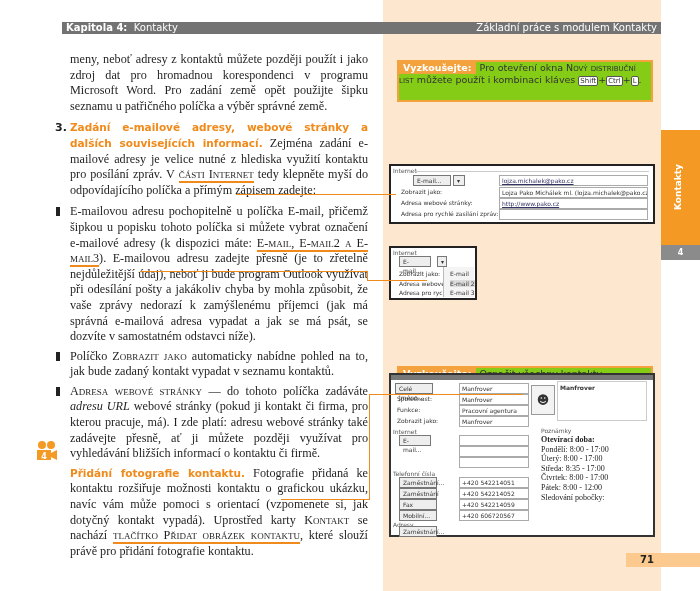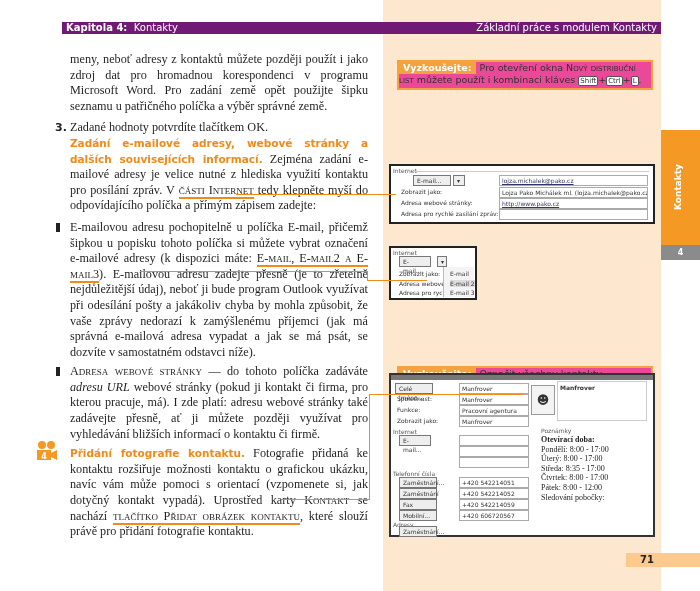--- a/index.html
+++ b/index.html
@@ -1,29 +1,29 @@
 <!DOCTYPE html>
 <html><head>
 <meta charset="utf-8">
 <style>
   html,body{margin:0;padding:0;}
   body{width:700px;height:591px;position:relative;overflow:hidden;background:#ffffff;font-family:"Liberation Serif",serif;}
   .sidebar-bg{position:absolute;left:383px;top:0;width:278px;height:591px;background:#fde7cf;}
-  .header-bar{position:absolute;left:62px;top:22px;width:599px;height:12px;background:#701a75;color:#fff;font-family:"DejaVu Sans",sans-serif;font-size:10px;line-height:12px;}
+  .header-bar{position:absolute;left:62px;top:22px;width:599px;height:12px;background:#737373;color:#fff;font-family:"DejaVu Sans",sans-serif;font-size:10px;line-height:12px;}
   .header-left{position:absolute;left:4px;top:0;}
   .header-left b{font-weight:bold;}
   .header-right{position:absolute;right:4px;top:0;}
   .body-text{position:absolute;left:70px;width:298px;font-size:12.2px;line-height:15.6px;color:#1f1f1f;text-align:justify;}
   .sc{font-variant:small-caps;}
   .orange{color:#f08a1a;font-family:"DejaVu Sans",sans-serif;font-weight:bold;font-size:10.5px;}
   .ul{border-bottom:2px solid #f08a1a;}
   .num{font-family:"DejaVu Sans",sans-serif;font-weight:bold;font-size:11px;position:absolute;left:-15px;}
   .bullet{position:absolute;left:-14px;top:3px;width:4px;height:9px;background:#222;}
   .li{position:relative;margin-top:4px;}
-  .tip{position:absolute;left:397px;width:248px;border:2px solid #f4a23e;background:#ec4899;font-family:"DejaVu Sans",sans-serif;font-size:9.5px;line-height:12px;padding:0 4px 2px 0;color:#333;}
+  .tip{position:absolute;left:397px;width:248px;border:2px solid #f4a23e;background:#84cc16;font-family:"DejaVu Sans",sans-serif;font-size:9.5px;line-height:12px;padding:0 4px 14px 0;color:#333;}
   .tip-label{background:#f4a23e;color:#fff;font-weight:bold;padding:0 4px;margin-right:4px;display:inline-block;}
   .key{display:inline-block;border:1px solid #555;border-radius:2px;font-size:7px;line-height:8px;padding:0 1px;background:#fff;}
   .shot{position:absolute;background:#fff;border:2px solid #222;font-family:"DejaVu Sans",sans-serif;font-size:6px;color:#333;}
   .shot .sec{color:#555;font-size:6px;}
   .field{position:absolute;border:1px solid #aaa;background:#fff;height:9px;line-height:9px;font-size:6px;padding-left:2px;white-space:nowrap;overflow:hidden;}
   .btn{position:absolute;border:1px solid #777;background:#eee;height:9px;line-height:9px;font-size:6px;padding:0 3px;}
   .lbl{position:absolute;font-size:6px;white-space:nowrap;}
   .tab{position:absolute;left:661px;top:130px;width:39px;height:115px;background:#f49a24;}
   .tab-text{position:absolute;left:12px;top:40px;transform:rotate(-90deg);transform-origin:left top;color:#fff;font-family:"DejaVu Sans",sans-serif;font-weight:bold;font-size:9px;white-space:nowrap;top:80px;}
   .tab-num{position:absolute;left:661px;top:245px;width:39px;height:15px;background:#8b8b8b;color:#fff;font-family:"DejaVu Sans",sans-serif;font-size:8px;font-weight:bold;text-align:center;line-height:15px;}
@@ -38,28 +38,31 @@
 
 <div class="header-bar">
   <span class="header-left"><b>Kapitola 4:</b>&nbsp; <span>Kontakty</span></span>
   <span class="header-right">Základní práce s modulem Kontakty</span>
 </div>
 
 <div class="body-text" style="top:52px;">
   <div>meny, neboť adresy z kontaktů můžete později použít i jako zdroj dat pro hromadnou korespondenci v programu Microsoft Word. Pro zadání země opět použijte šipku seznamu u patřičného políčka a výběr správné země.</div>
   <div class="li" style="margin-top:6px;">
     <span class="num">3.</span>
-    <span>Zadané hodnoty potvrdíte tlačítkem OK.</span>
   </div>
   <div style="">
     <span class="orange">Zadání e-mailové adresy, webové stránky a dalších souvisejících informací.</span><span> Zejména zadání e-mailové adresy je velice nutné z hlediska využití kontaktu pro posílání zpráv. V </span><span class="ul sc">části Internet</span><span> tedy klepněte myší do odpovídajícího políčka a přímým zápisem zadejte:</span>
   </div>
   <div class="li" style="margin-top:6px;">
     <span class="bullet"></span>
     <span>E-mailovou adresu pochopitelně u políčka E-mail, přičemž šipkou u popisku tohoto políčka si můžete vybrat označení e-mailové adresy (k dispozici máte: </span><span class="ul sc">E-mail, E-mail2 a E-mail3</span><span>). E-mailovou adresu zadejte přesně (je to zřetelně nejdůležitější údaj), neboť ji bude program Outlook využívat při odesílání pošty a jakákoliv chyba by mohla způsobit, že vaše zprávy nedorazí k zamýšlenému příjemci (jak má správná e-mailová adresa vypadat a jak se má psát, se dozvíte v samostatném odstavci níže).</span>
+  </div>
+  <div class="li">
+    <span class="bullet"></span>
+    <span>Políčko </span><span class="sc">Zobrazit jako</span><span> automaticky nabídne pohled na to, jak bude zadaný kontakt vypadat v seznamu kontaktů.</span>
   </div>
   <div class="li">
     <span class="bullet"></span>
     <span class="sc">Adresa webové stránky</span><span> — do tohoto políčka zadáváte </span><i>adresu URL</i><span> webové stránky (pokud ji kontakt či firma, pro kterou pracuje, má). I zde platí: adresu webové stránky také zadávejte přesně, ať ji můžete později využívat pro vyhledávání bližších informací o kontaktu či firmě.</span>
   </div>
   <div style="margin-top:4px;">
     <span class="orange">Přidání fotografie kontaktu.</span><span> Fotografie přidaná ke kontaktu rozšiřuje možnosti kontaktu o grafickou ukázku, navíc vám může pomoci s orientací (vzpomenete si, jak dotyčný kontakt vypadá). Uprostřed karty </span><span class="sc">Kontakt</span><span> se nachází </span><span class="ul sc">tlačítko Přidat obrázek kontaktu</span><span>, které slouží právě pro přidání fotografie kontaktu.</span>
   </div>
 </div>
 

